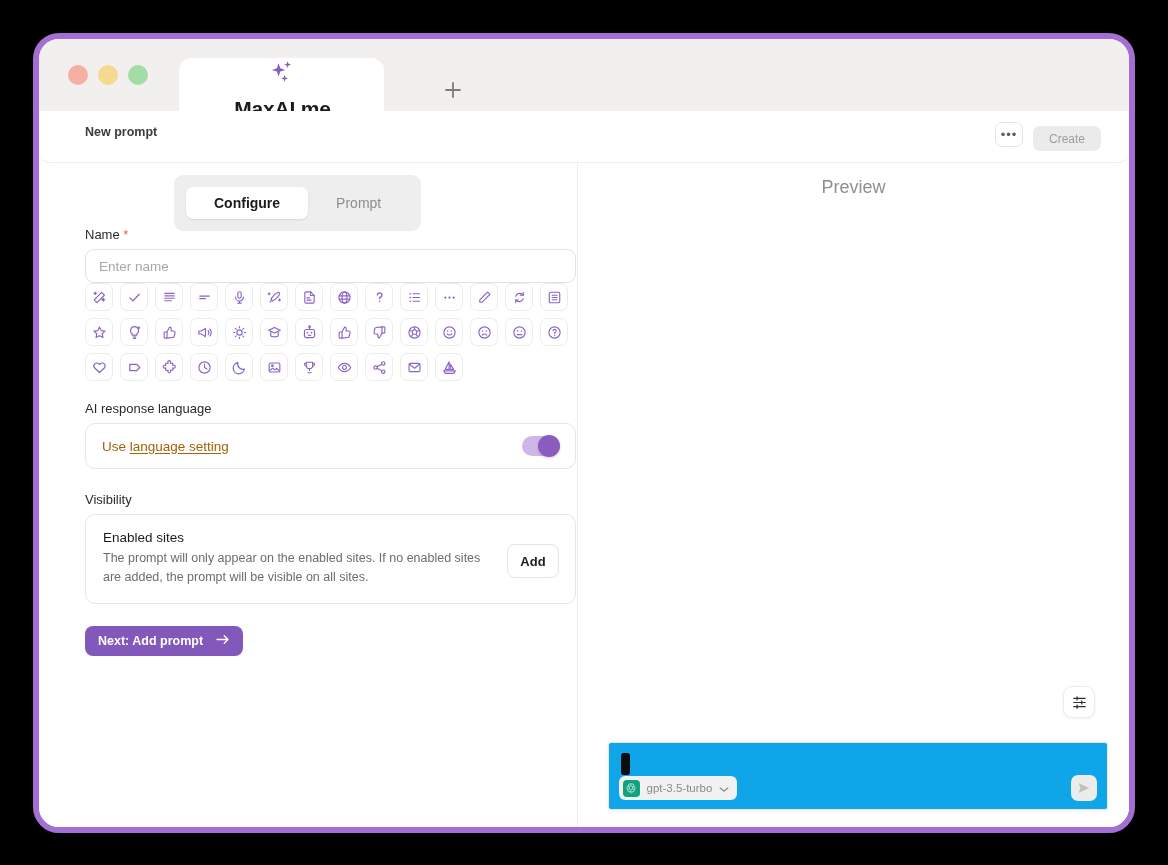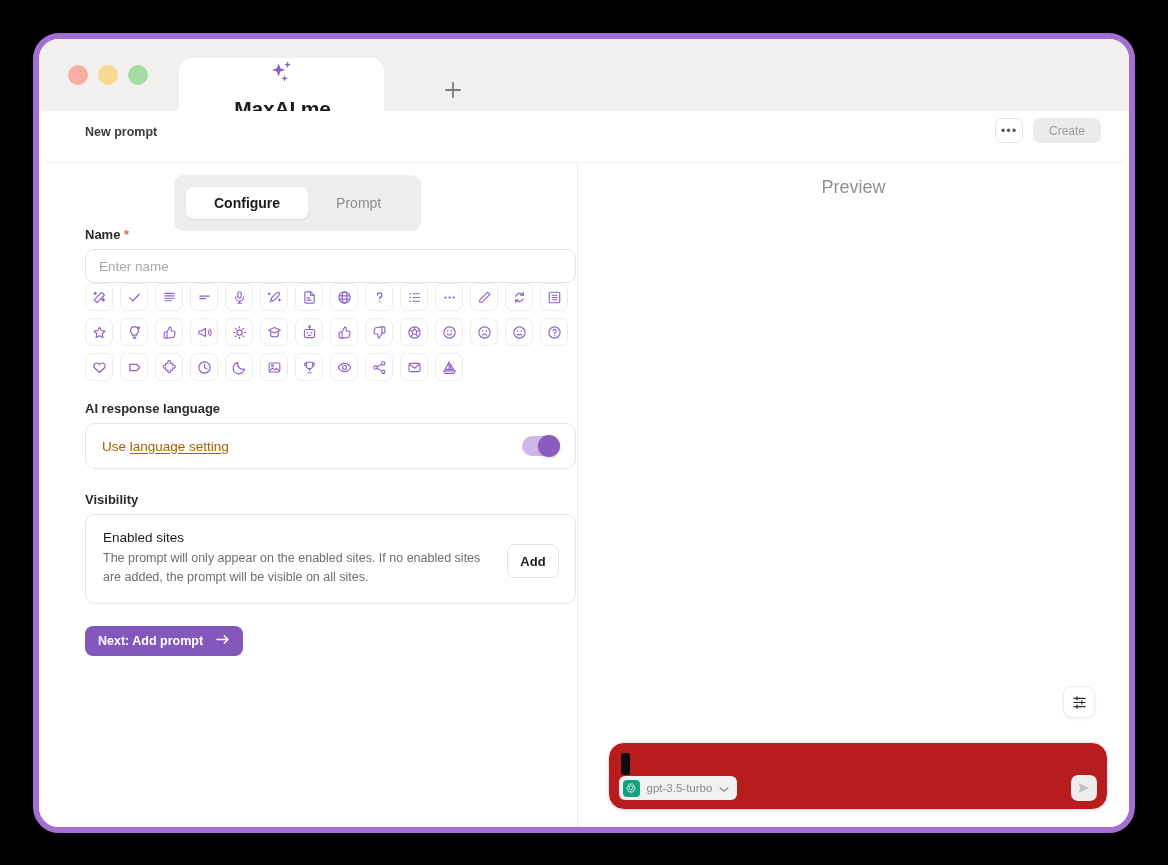--- a/index.html
+++ b/index.html
@@ -106,20 +106,21 @@
   .create-btn {
     height: 25px;
     padding: 0 16px;
     border-radius: 7px;
     background: #ebebeb;
     color: #9e9e9e;
     font-size: 12px;
     display: flex; align-items: center; justify-content: center;
     border: none;
     font-family: "Liberation Sans", sans-serif;
+    margin-top: 8px;
   }
 
   
   .columns { display: flex; height: calc(100% - 47px); }
   .left-col {
     width: 539px;
     position: relative;
     border-right: 1px solid #ededed;
     padding: 0;
   }
@@ -154,21 +155,20 @@
     font-weight: 700;
     box-shadow: 0 1px 2px rgba(0,0,0,0.10);
   }
 
   
   .form { position: absolute; left: 0; top: 64px; width: 100%; }
   .field-label {
     font-size: 13px;
     color: #2a2a2a;
     margin: 0 0 7px 46px;
-    font-weight: bold;
   }
   .req { color: #e8614d; }
 
   .text-input {
     display: block;
     margin-left: 46px;
     width: 491px;
     height: 34px;
     border: 1px solid #e2e2e2;
     border-radius: 9px;
@@ -284,22 +284,22 @@
     color: #2c2c2c;
   }
   .composer {
     position: absolute;
     left: 0; right: 0; bottom: 22px;
     margin: 0 34px 0 0;
     margin-left: 4px;
     width: 500px;
     left: 50%; transform: translateX(-50%);
     border: 1px solid #e9e9e9;
-    border-radius: 16px;
-    background: #b91c1c;
+    border-radius: 3px;
+    background: #0ea5e9;
     height: 68px;
     box-shadow: 0 1px 4px rgba(0,0,0,0.05);
   }
   .caret {
     position: absolute;
     left: 12px; top: 10px;
     width: 9px; height: 22px;
     background: #0d0d0d;
     border-radius: 3px;
   }

